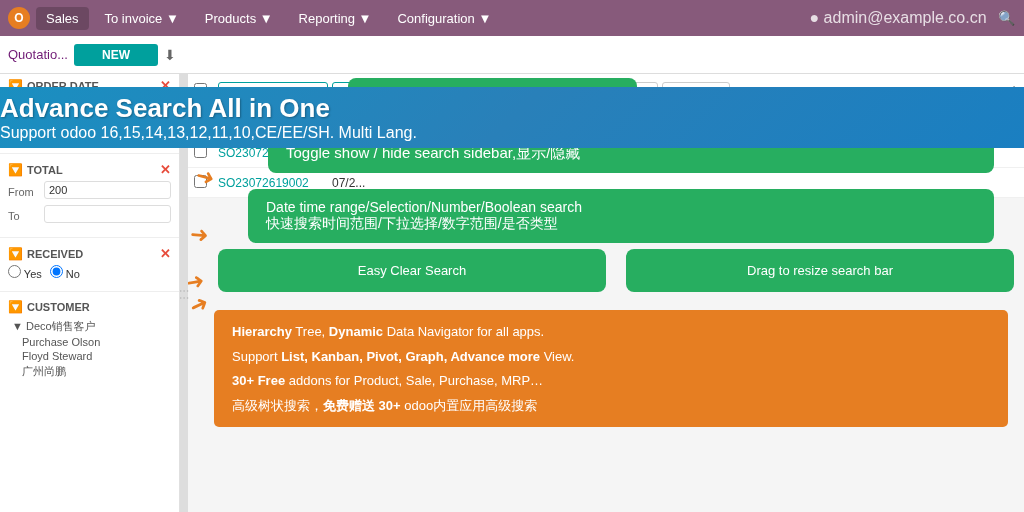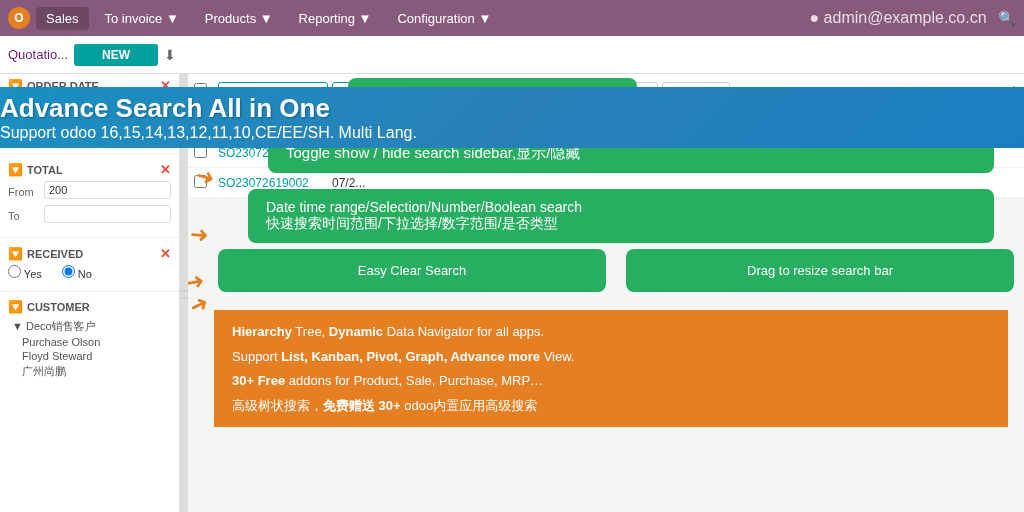--- a/index.html
+++ b/index.html
@@ -33,21 +33,21 @@
     }
     .sidebar-label .filter-icon { color: #e67e22; font-size: 12px; }
     .sidebar-clear { color: #e74c3c; font-size: 13px; cursor: pointer; }
     .date-input {
       width: 100%; border: 1px solid #ddd; border-radius: 3px;
       padding: 2px 4px; font-size: 11px; margin-bottom: 3px; color: #333;
     }
     .date-row { display: flex; align-items: center; gap: 4px; margin-bottom: 3px; }
     .date-row label { font-size: 11px; color: #666; width: 32px; }
     .sidebar-divider { border: none; border-top: 1px solid #eee; margin: 4px 0; }
-    .radio-row { display: flex; align-items: center; gap: 20px; margin-bottom: 3px; }
+    .radio-row { display: flex; align-items: center; gap: 8px; margin-bottom: 3px; }
     .radio-row label { font-size: 11px; color: #333; }
     .customer-item { font-size: 11px; color: #555; padding: 1px 4px; cursor: pointer; }
     .customer-item.indent { padding-left: 14px; }
     .drag-handle {
       width: 8px; background: #ddd; cursor: col-resize;
       display: flex; align-items: center; justify-content: center; flex-shrink: 0;
     }
     .drag-dots { color: #aaa; font-size: 10px; writing-mode: vertical-rl; letter-spacing: -3px; }
 
     
@@ -90,21 +90,21 @@
       display: inline-block;
     }
     .callout-green-sm {
       background: #27ae60; color: white; border-radius: 8px;
       padding: 14px 14px; font-size: 13px; font-weight: 500;
       display: inline-block;
     }
 
     
     .orange-box {
-      background: #e67e22; color: white; border-radius: 0;
+      background: #e67e22; color: white; border-radius: 5px;
       padding: 12px 18px; margin: 6px;
     }
     .orange-box p { font-size: 13px; margin-bottom: 5px; line-height: 1.5; }
     .orange-box p:last-child { margin-bottom: 0; }
     .bold { font-weight: bold; }
 
     
     .page { width: 1024px; height: 512px; overflow: hidden; display: flex; flex-direction: column; background: #f5f5f5; }
 
     

